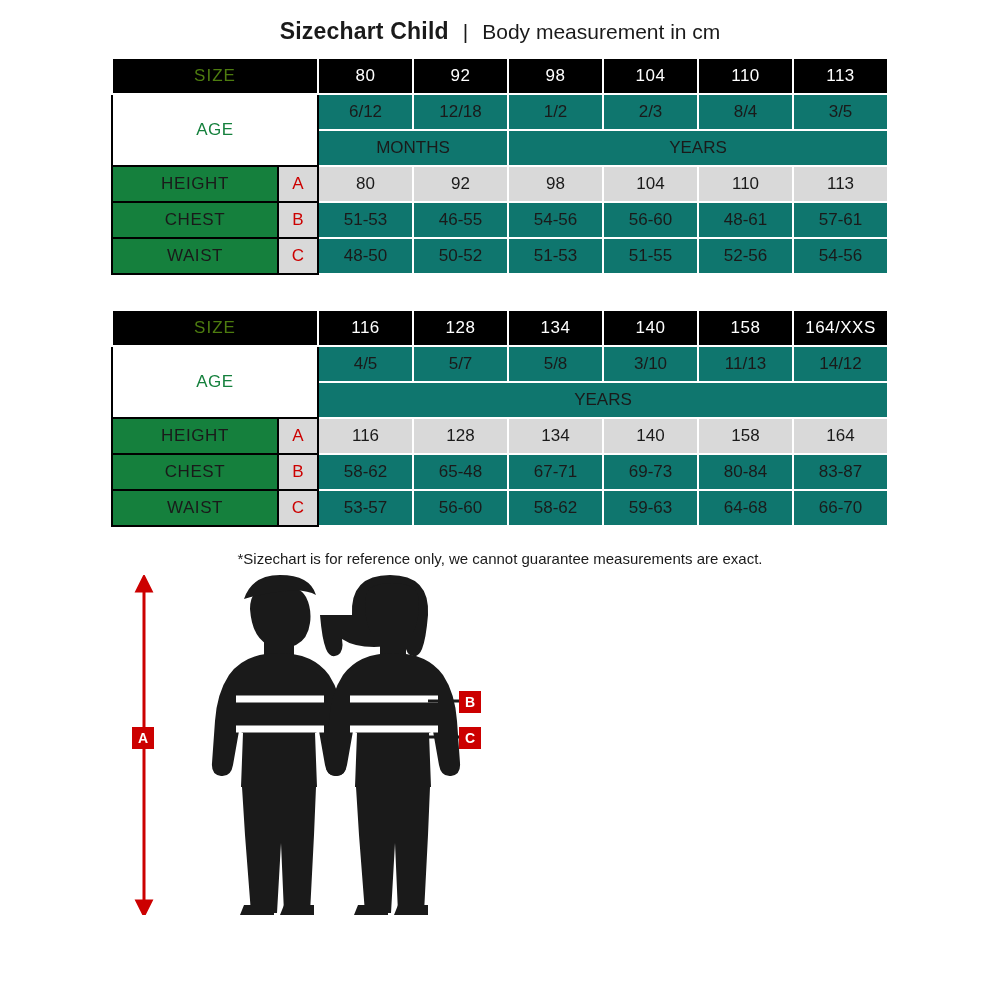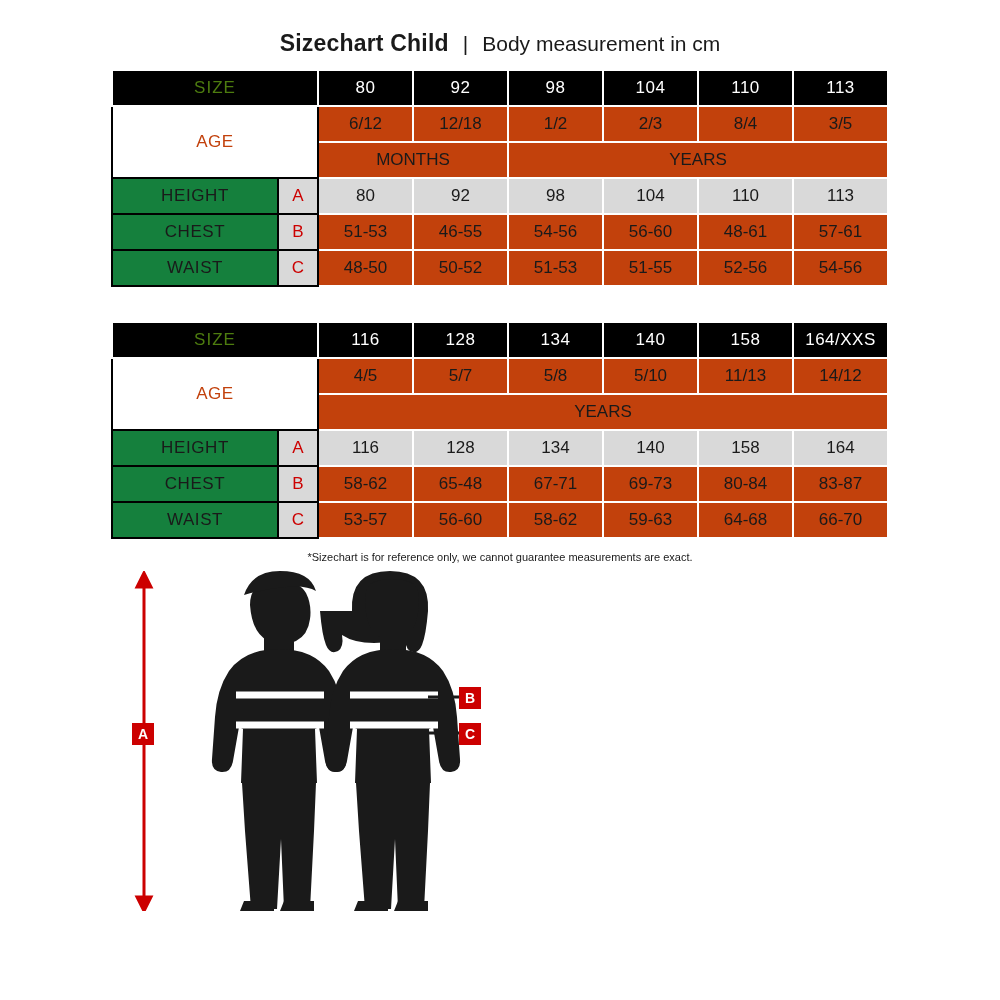--- a/index.html
+++ b/index.html
@@ -10,21 +10,21 @@
     background: #ffffff;
     font-family: "Liberation Sans", sans-serif;
     color: #1a1a1a;
     overflow: hidden;
   }
 
   .page {
     position: relative;
     width: 1000px;
     height: 1000px;
-    padding: 12px;
+    padding: 0;
   }
 
   
   .title-row {
     display: flex;
     align-items: baseline;
     justify-content: center;
     gap: 14px;
     padding-top: 18px;
     padding-bottom: 12px;
@@ -71,27 +71,27 @@
     background: #000000;
     color: #ffffff;
     font-size: 17px;
     letter-spacing: .5px;
   }
   .hdr-size {
     background: #000000;
     color: #4d7c0f;
     letter-spacing: 1px;
   }
-  .gray  { background: #c2410c; color: #1a1a1a; }
+  .gray  { background: #0f766e; color: #1a1a1a; }
   .gray-b { background: #d9d9d9; color: #1a1a1a; font-weight: bold; }
 
   .cell-age {
     background: #ffffff;
     border: 2px solid #000000 !important;
-    color: #c2410c;
+    color: #15803d;
     font-weight: bold;
     font-size: 19px;
     letter-spacing: .5px;
     margin-left: 48px;
   }
   .cell-rowlabel {
     background: #15803d;
     border: 2px solid #000000 !important;
     font-weight: bold;
     font-size: 16px;
@@ -104,22 +104,22 @@
     font-size: 17px;
     border: 2px solid #ffffff;
   }
   .tag-black-border { border: 2px solid #000000 !important; border-left: 2px solid #ffffff !important; }
 
   .rowheight-tall { height: 48px; }
 
   
   .footnote {
     width: 736px;
-    margin: 12px auto 0 auto;
-    font-size: 11px;
+    margin: 23px auto 0 auto;
+    font-size: 15px;
     text-align: center;
     color: #1a1a1a;
   }
 
   
   .figure-wrap {
     position: relative;
     width: 736px;
     height: 340px;
     margin: 8px auto 0 auto;
@@ -239,21 +239,21 @@
         <td class="hdr-black">134</td>
         <td class="hdr-black">140</td>
         <td class="hdr-black">158</td>
         <td class="hdr-black">164/XXS</td>
       </tr>
       <tr>
         <td class="cell-age rowheight-tall" colspan="2" rowspan="2">AGE</td>
         <td class="gray rowheight-tall">4/5</td>
         <td class="gray rowheight-tall">5/7</td>
         <td class="gray rowheight-tall">5/8</td>
-        <td class="gray rowheight-tall">5/10</td>
+        <td class="gray rowheight-tall">3/10</td>
         <td class="gray rowheight-tall">11/13</td>
         <td class="gray rowheight-tall">14/12</td>
       </tr>
       <tr>
         <td class="gray rowheight-tall" colspan="6">YEARS</td>
       </tr>
       <tr>
         <td class="cell-rowlabel">HEIGHT</td>
         <td class="tag tag-black-border">A</td>
         <td class="gray-b">116</td>

